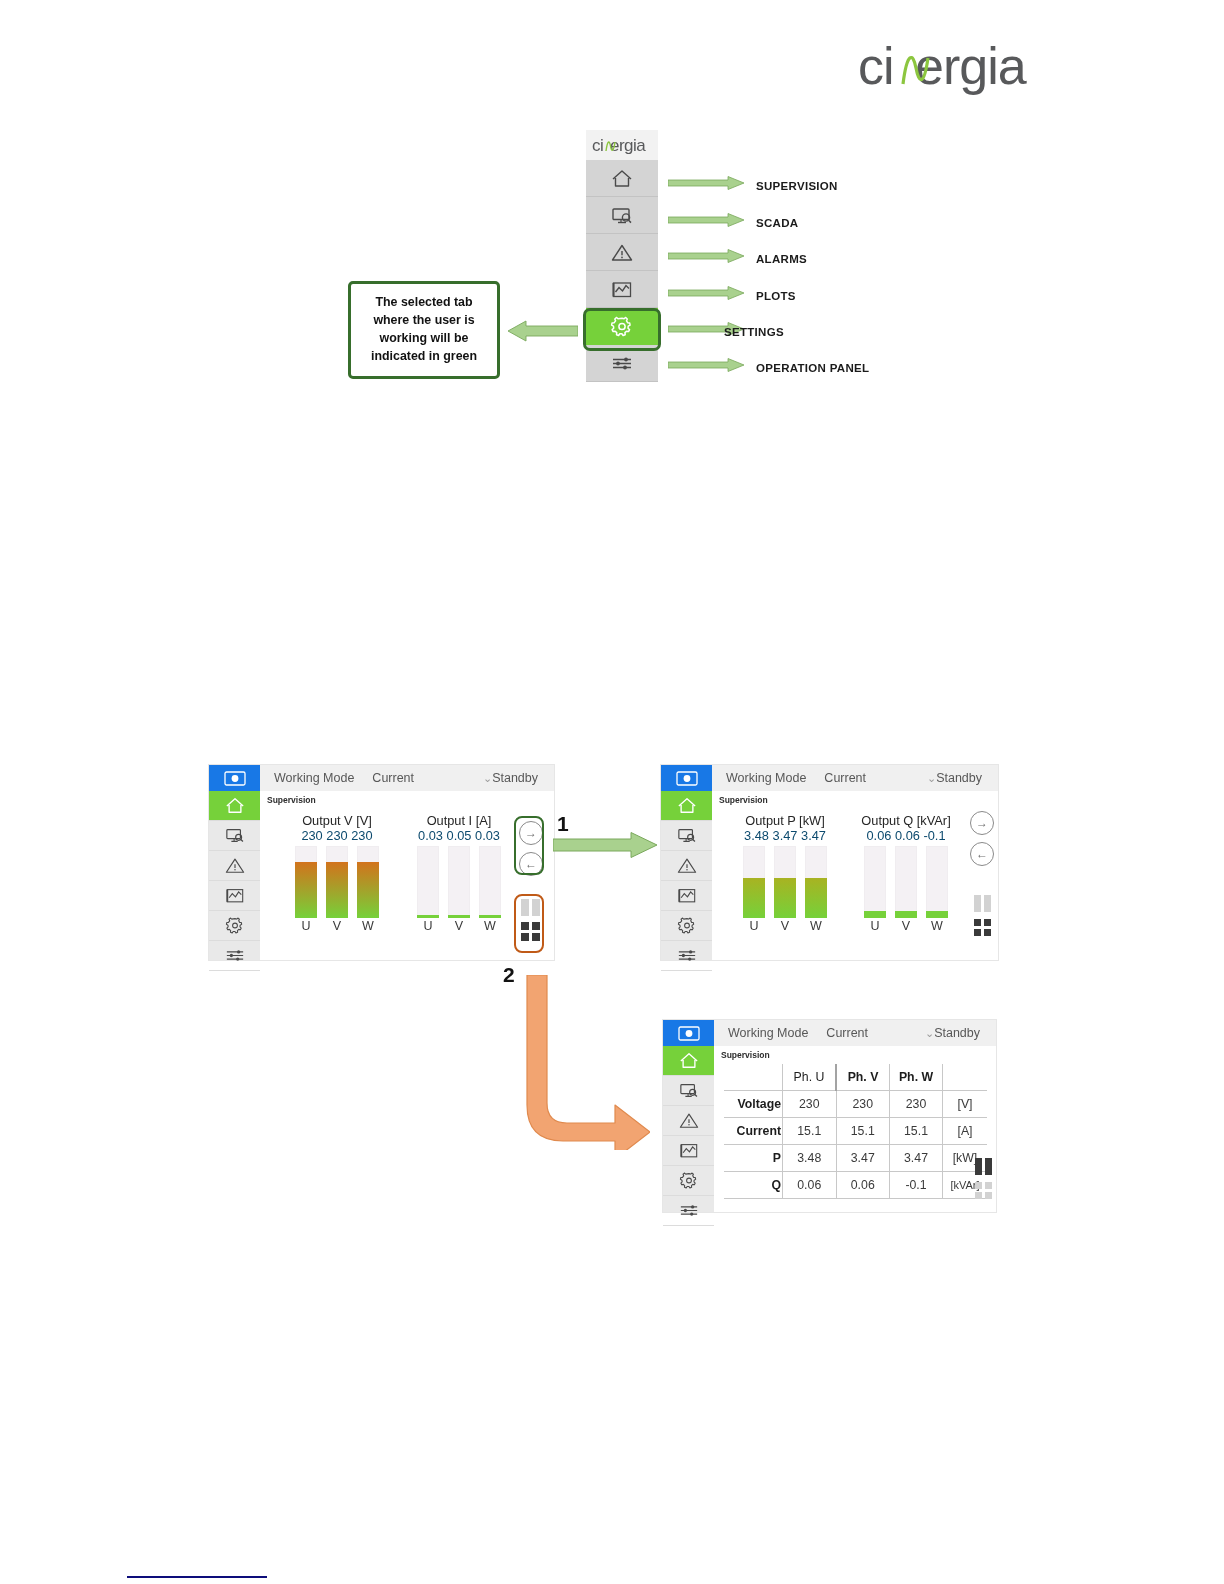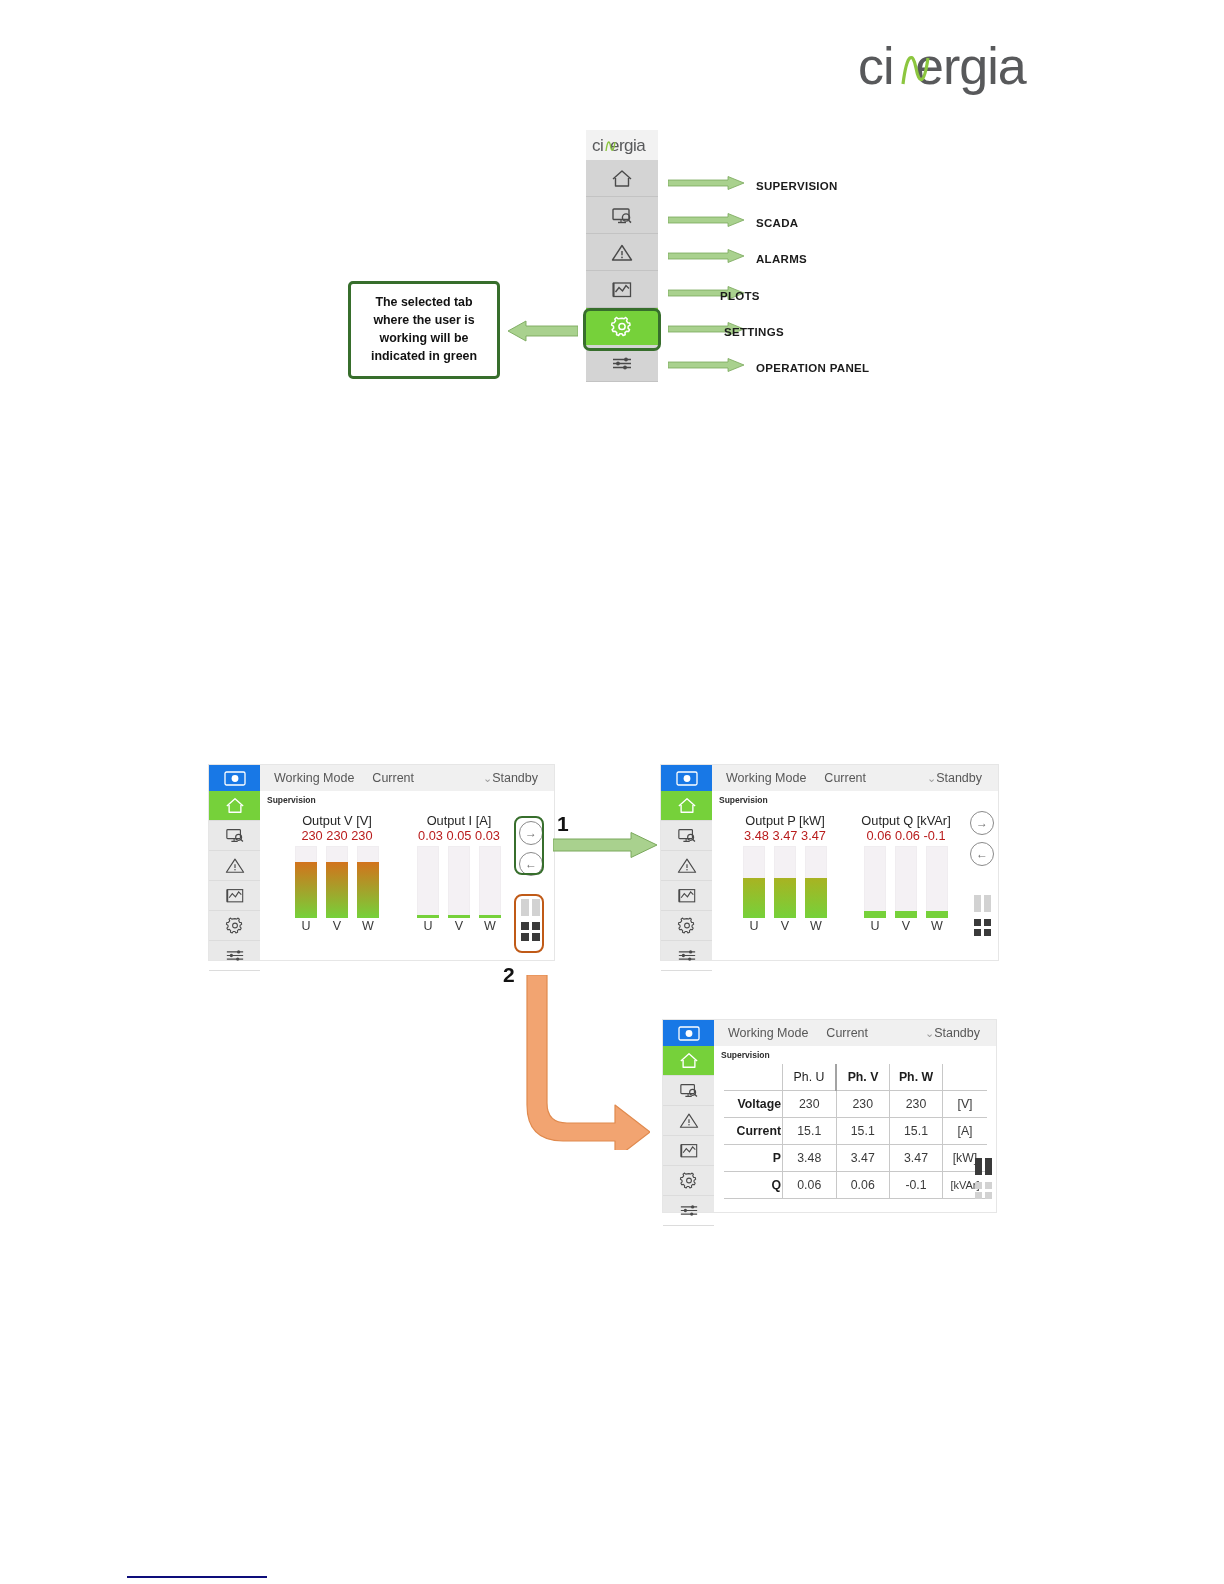--- a/index.html
+++ b/index.html
@@ -63,21 +63,21 @@
   }
   .topbar .wm{margin-left:14px;}
   .topbar .cur{margin-left:18px;}
   .topbar .chev{margin-left:auto;margin-right:0;color:#9b9b9b;font-size:11px;}
   .topbar .sb{margin-right:16px;}
   .content{flex:1;position:relative;background:#fff;}
   .supervision-label{
     font-size:8.5px;color:#2d2d2d;margin:4px 0 0 7px;font-weight:600;
   }
   .group-title{font-size:12.8px;color:#262626;text-align:center;white-space:nowrap;}
-  .group-vals{font-size:12.8px;color:#b91c1c;text-align:center;white-space:nowrap;}
+  .group-vals{font-size:12.8px;color:#0c4a6e;text-align:center;white-space:nowrap;}
   .bars{display:flex;justify-content:center;gap:9px;margin-top:3px;}
   .bar{
     width:22px;height:72px;background:#f4f1f4;position:relative;overflow:hidden;
     box-shadow:inset 0 0 0 1px #f0edf0;
   }
   .bar .fill{position:absolute;left:0;right:0;bottom:0;}
   .phase-row{display:flex;justify-content:center;gap:9px;margin-top:1px;}
   .phase{width:22px;text-align:center;font-size:12.5px;color:#3a3a3a;}
 
   .right-ctrls{position:absolute;right:4px;top:20px;display:flex;
@@ -217,21 +217,21 @@
       <path d="M0 4 H60 V0.5 L76 7 L60 13.5 V10 H0 Z" fill="#a9d18e" stroke="#7aa85c" stroke-width="0.8"></path>
     </svg>
 </div>
 <div class="abs" style="left:756px;top:249px;"><span class="menu-label">ALARMS</span></div>
 
 <div class="abs" style="left:668px;top:286px;">
   <svg width="76" height="14" viewBox="0 0 76 14">
       <path d="M0 4 H60 V0.5 L76 7 L60 13.5 V10 H0 Z" fill="#a9d18e" stroke="#7aa85c" stroke-width="0.8"></path>
     </svg>
 </div>
-<div class="abs" style="left:720px;top:286px;"><span class="menu-label">PLOTS</span></div>
+<div class="abs" style="left:756px;top:286px;"><span class="menu-label">PLOTS</span></div>
 
 <div class="abs" style="left:668px;top:322px;">
   <svg width="76" height="14" viewBox="0 0 76 14">
       <path d="M0 4 H60 V0.5 L76 7 L60 13.5 V10 H0 Z" fill="#a9d18e" stroke="#7aa85c" stroke-width="0.8"></path>
     </svg>
 </div>
 <div class="abs" style="left:724px;top:322px;"><span class="menu-label">SETTINGS</span></div>
 
 <div class="abs" style="left:668px;top:358px;">
   <svg width="76" height="14" viewBox="0 0 76 14">

